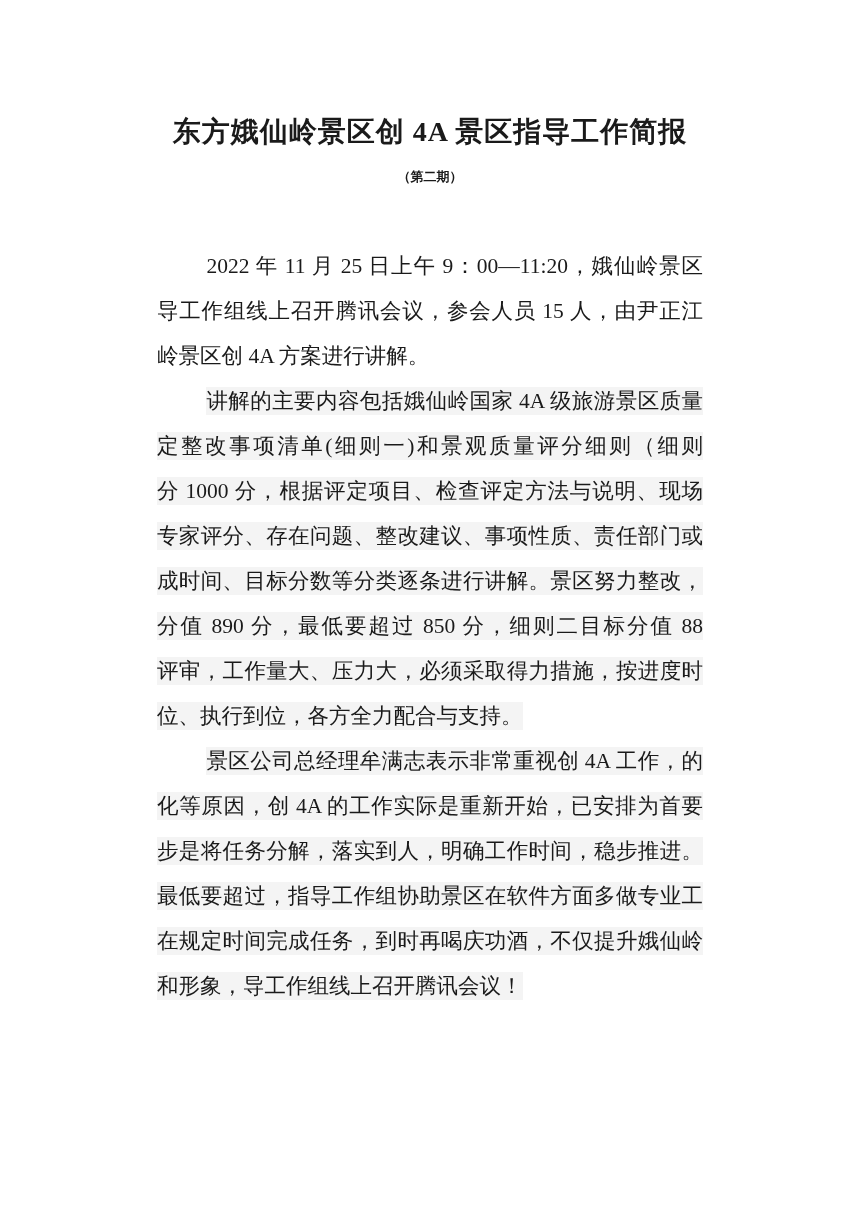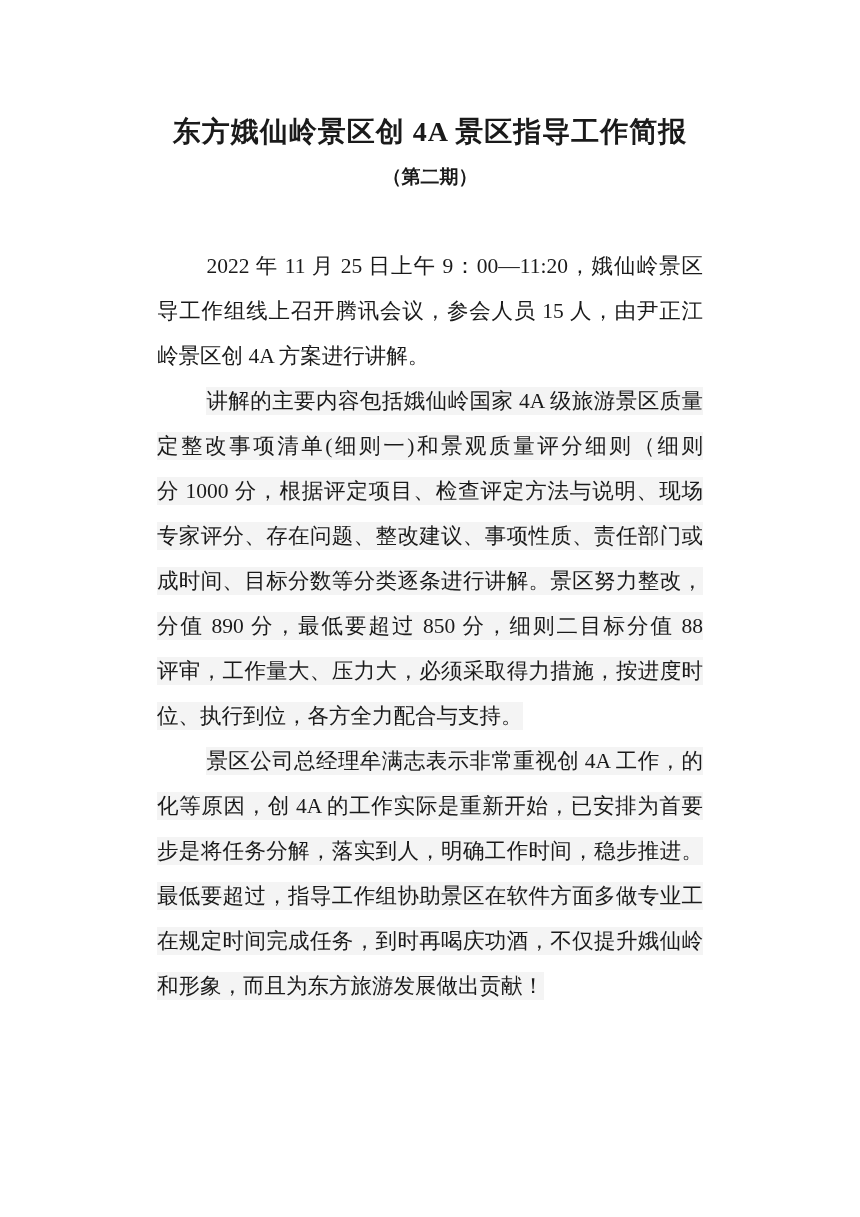--- a/index.html
+++ b/index.html
@@ -29,21 +29,21 @@
     text-align:center;
     font-size:28px;
     font-weight:bold;
     line-height:40px;
     letter-spacing:1px;
     color:var(--text);
   }
   .doc-subtitle{
     margin:10px 0 0 0;
     text-align:center;
-    font-size:19px;
+    font-size:13px;
     font-weight:bold;
     line-height:30px;
     color:var(--text);
   }
   .doc-body{
     margin-top:52px;
     font-size:21.5px;
     color:var(--text);
   }
   .line{
@@ -84,15 +84,15 @@
       <div class="line banded"><span>专家评分、存在问题、整改建议、事项性质、责任部门或责任人、完</span></div>
       <div class="line banded"><span>成时间、目标分数等分类逐条进行讲解。景区努力整改，细则一目标</span></div>
       <div class="line banded"><span>分值 890 分，最低要超过 850 分，细则二目标分值 88 分。按照创 4A</span></div>
       <div class="line banded"><span>评审，工作量大、压力大，必须采取得力措施，按进度时间表落实到</span></div>
       <div class="line last banded"><span>位、执行到位，各方全力配合与支持。</span></div>
       <div class="line first banded"><span>景区公司总经理牟满志表示非常重视创 4A 工作，的主体是景区</span></div>
       <div class="line banded"><span>化等原因，创 4A 的工作实际是重新开始，已安排为首要工作，下一</span></div>
       <div class="line banded"><span>步是将任务分解，落实到人，明确工作时间，稳步推进。明确创 4A</span></div>
       <div class="line banded"><span>最低要超过，指导工作组协助景区在软件方面多做专业工作，力争</span></div>
       <div class="line banded"><span>在规定时间完成任务，到时再喝庆功酒，不仅提升娥仙岭景区的品质</span></div>
-      <div class="line last banded"><span>和形象，而且为东方旅游发展做出贡献！</span></div>
+      <div class="line last banded"><span>和形象，导工作组线上召开腾讯会议！</span></div>
     </div>
 </div>
 
 </body></html>

